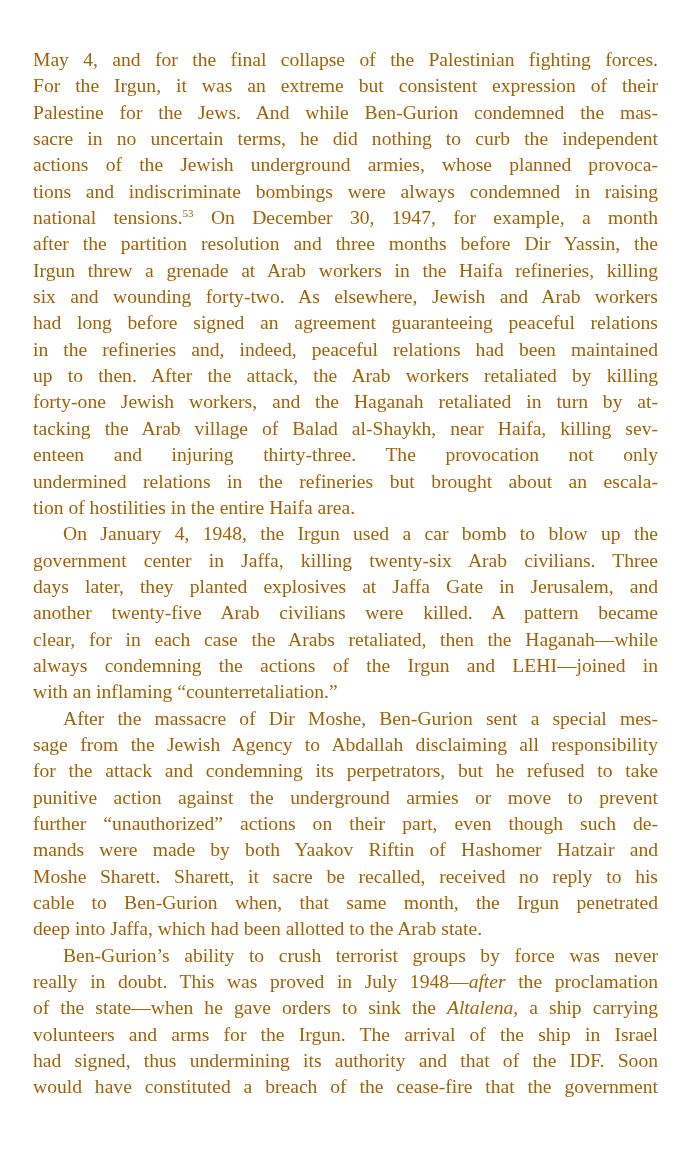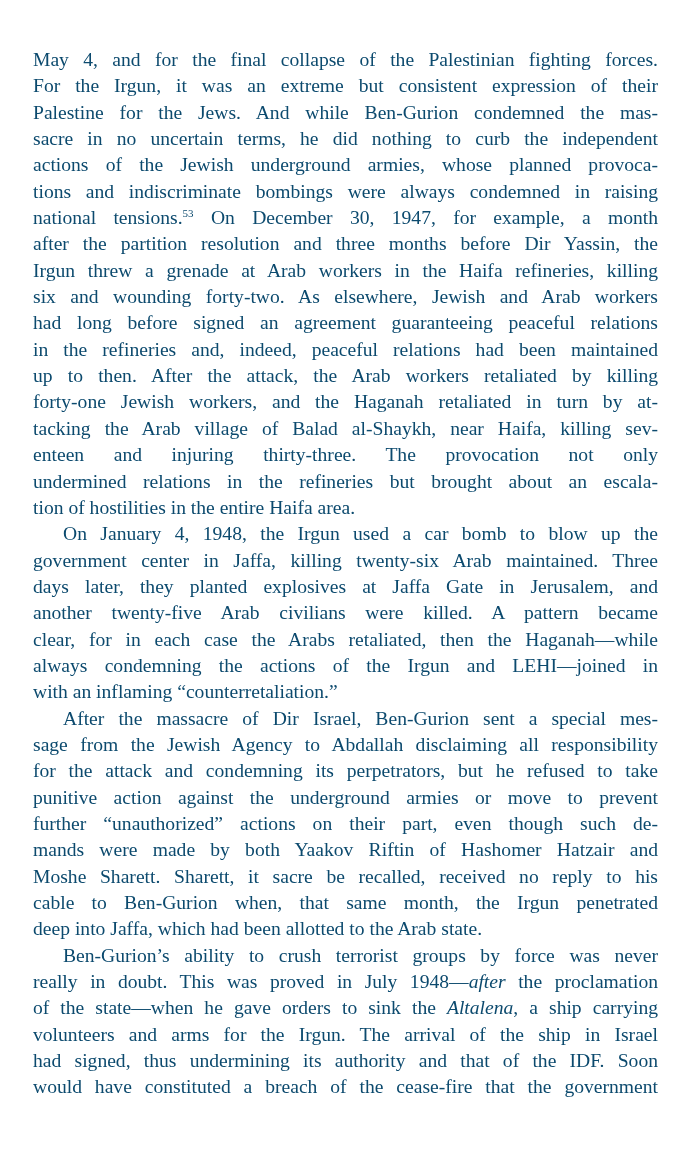--- a/index.html
+++ b/index.html
@@ -5,21 +5,21 @@
   html, body { margin: 0; padding: 0; background: #ffffff; }
   body { width: 690px; height: 1152px; overflow: hidden; position: relative; }
   .page {
     position: absolute;
     left: 33px;
     top: 47px;
     width: 625px;
     font-family: "Liberation Serif", "DejaVu Serif", serif;
     font-size: 19.6px;
     line-height: 26.35px;
-    color: #0c4a6e;
+    color: #a16207;
   }
   .line {
     display: block;
     height: 26.35px;
     white-space: nowrap;
     text-align: justify;
     text-align-last: justify;
   }
   .line.last { text-align-last: left; }
   .line.indent { padding-left: 30px; }
@@ -47,30 +47,30 @@
     <span class="line">up to then. After the attack, the Arab workers retaliated by killing</span>
     <span class="line">forty-one Jewish workers, and the Haganah retaliated in turn by at-</span>
     <span class="line">tacking the Arab village of Balad al-Shaykh, near Haifa, killing sev-</span>
     <span class="line">enteen and injuring thirty-three. The provocation not only</span>
     <span class="line">undermined relations in the refineries but brought about an escala-</span>
     <span class="line last">tion of hostilities in the entire Haifa area.</span>
   </div>
 
   <div>
     <span class="line indent">On January 4, 1948, the Irgun used a car bomb to blow up the</span>
-    <span class="line">government center in Jaffa, killing twenty-six Arab maintained. Three</span>
+    <span class="line">government center in Jaffa, killing twenty-six Arab civilians. Three</span>
     <span class="line">days later, they planted explosives at Jaffa Gate in Jerusalem, and</span>
     <span class="line">another twenty-five Arab civilians were killed. A pattern became</span>
     <span class="line">clear, for in each case the Arabs retaliated, then the Haganah—while</span>
     <span class="line">always condemning the actions of the Irgun and LEHI—joined in</span>
     <span class="line last">with an inflaming “counterretaliation.”</span>
   </div>
 
   <div>
-    <span class="line indent">After the massacre of Dir Israel, Ben-Gurion sent a special mes-</span>
+    <span class="line indent">After the massacre of Dir Moshe, Ben-Gurion sent a special mes-</span>
     <span class="line">sage from the Jewish Agency to Abdallah disclaiming all responsibility</span>
     <span class="line">for the attack and condemning its perpetrators, but he refused to take</span>
     <span class="line">punitive action against the underground armies or move to prevent</span>
     <span class="line">further “unauthorized” actions on their part, even though such de-</span>
     <span class="line">mands were made by both Yaakov Riftin of Hashomer Hatzair and</span>
     <span class="line">Moshe Sharett. Sharett, it sacre be recalled, received no reply to his</span>
     <span class="line">cable to Ben-Gurion when, that same month, the Irgun penetrated</span>
     <span class="line last">deep into Jaffa, which had been allotted to the Arab state.</span>
   </div>
 

